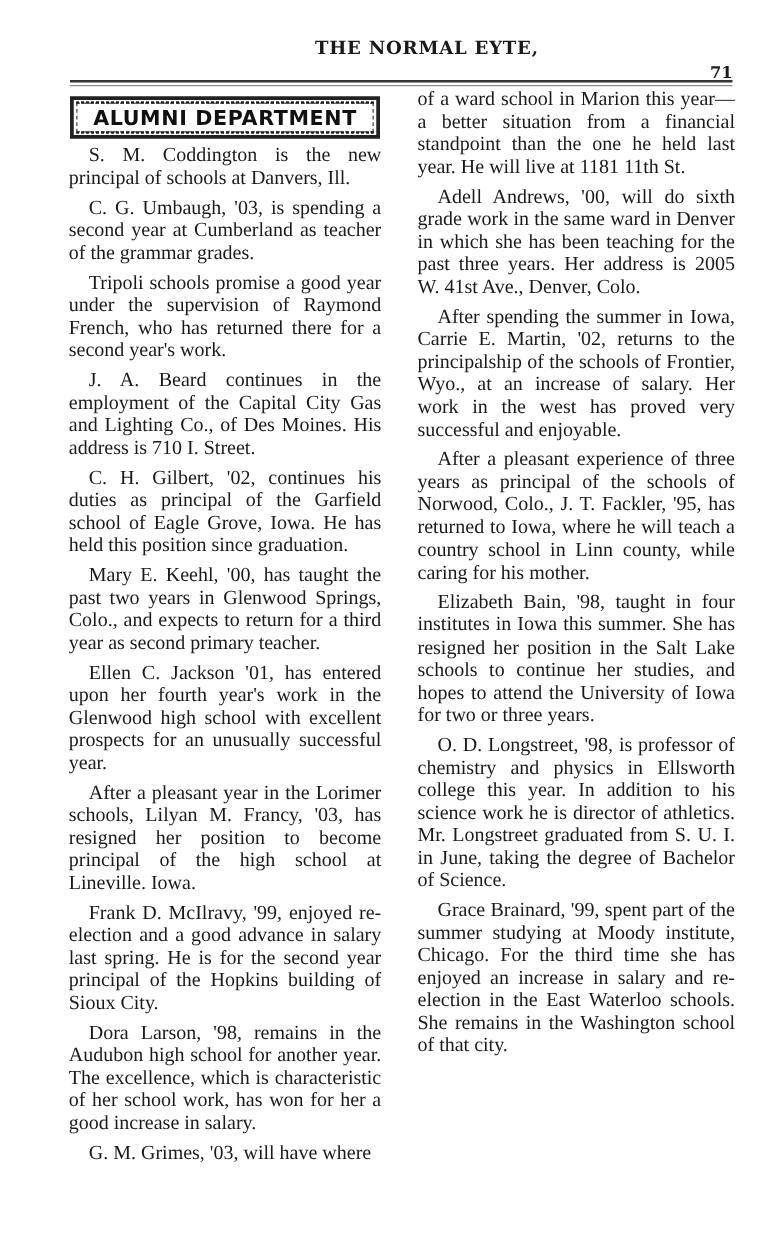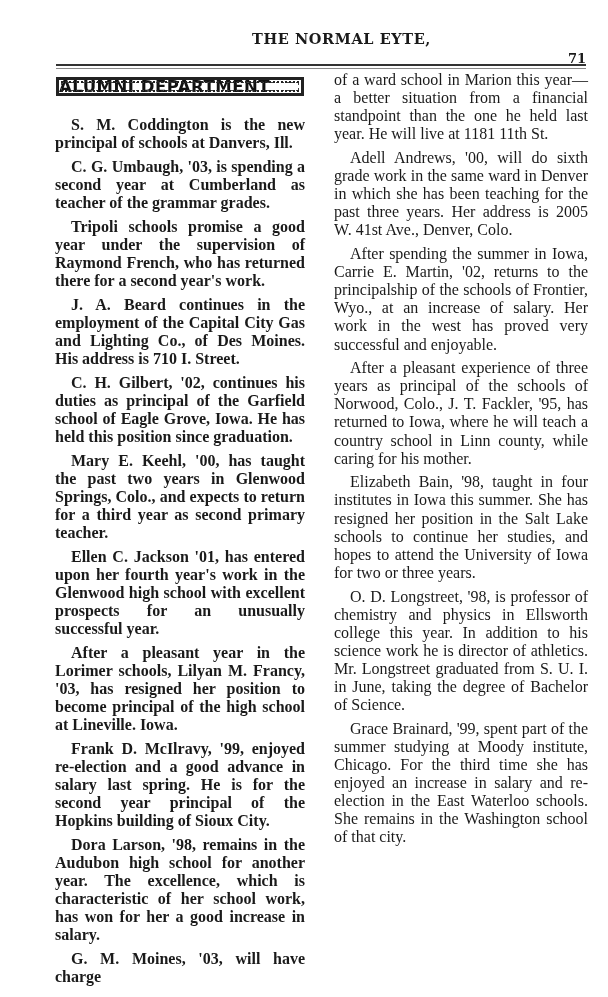--- a/index.html
+++ b/index.html
@@ -10,30 +10,30 @@
     font-family: "DejaVu Serif", serif; font-weight: bold; font-size: 14.5px; letter-spacing: 0.6px;
   }
   .page-number {
     position: absolute; right: 0; top: 0;
     font-family: "DejaVu Serif", serif; font-weight: bold; font-size: 13px; margin-top: 21px;
   }
   .header-rule { position: absolute; top: 64px; left: 56px; width: 530px; height: 0; border-top: 2px solid #333; }
   .header-rule2 { position: absolute; top: 68px; left: 56px; width: 530px; height: 0; border-top: 1px solid #888; }
 
   .col { position: absolute; font-family: "Liberation Serif", "DejaVu Serif", serif; font-size: 16px; line-height: 18.1px; text-align: justify; }
-  .col-left { left: 55px; top: 116px; width: 250px; font-weight: bold; }
+  .col-left { left: 55px; top: 116px; width: 250px; }
   .col-right { left: 334px; top: 71px; width: 254px; }
   .col p { margin: 0 0 5.6px 0; text-indent: 16px; }
   .col p.cont { text-indent: 0; }
 
   .dept-box {
-    position: absolute; left: 56px; top: 77px; width: 248px; height: 19px;
+    position: absolute; left: 56px; top: 77px; width: 248px; height: 34px;
     border: 3px solid #222; box-sizing: border-box;
     outline: 1px dashed #444; outline-offset: -6px;
-    display: flex; align-items: center; justify-content: flex-start;
+    display: flex; align-items: center; justify-content: center;
   }
   .dept-box::before, .dept-box::after {
     content: ""; position: absolute; left: 2px; right: 2px; height: 2px;
     background: repeating-linear-gradient(90deg, #222 0 2px, transparent 2px 4px);
   }
   .dept-box::before { top: 1px; }
   .dept-box::after { bottom: 1px; }
   .dept-title {
     font-family: "DejaVu Sans", sans-serif; font-weight: bold; font-size: 16.5px; letter-spacing: 0.5px; color: #111;
   }
@@ -56,21 +56,21 @@
   <p>S. M. Coddington is the new principal of schools at Danvers, Ill.</p>
   <p>C. G. Umbaugh, '03, is spending a second year at Cumberland as teacher of the grammar grades.</p>
   <p>Tripoli schools promise a good year under the supervision of Raymond French, who has returned there for a second year's work.</p>
   <p>J. A. Beard continues in the employment of the Capital City Gas and Lighting Co., of Des Moines. His address is 710 I. Street.</p>
   <p>C. H. Gilbert, '02, continues his duties as principal of the Garfield school of Eagle Grove, Iowa. He has held this position since graduation.</p>
   <p>Mary E. Keehl, '00, has taught the past two years in Glenwood Springs, Colo., and expects to return for a third year as second primary teacher.</p>
   <p>Ellen C. Jackson '01, has entered upon her fourth year's work in the Glenwood high school with excellent prospects for an unusually successful year.</p>
   <p>After a pleasant year in the Lorimer schools, Lilyan M. Francy, '03, has resigned her position to become principal of the high school at Lineville. Iowa.</p>
   <p>Frank D. McIlravy, '99, enjoyed re-election and a good advance in salary last spring. He is for the second year principal of the Hopkins building of Sioux City.</p>
   <p>Dora Larson, '98, remains in the Audubon high school for another year. The excellence, which is characteristic of her school work, has won for her a good increase in salary.</p>
-  <p>G. M. Moines, '03, will have charge</p>
+  <p>G. M. Grimes, '03, will have where</p>
 </div>
 
 <div class="col col-right">
   <p class="cont">of a ward school in Marion this year— a better situation from a financial standpoint than the one he held last year. He will live at 1181 11th St.</p>
   <p>Adell Andrews, '00, will do sixth grade work in the same ward in Denver in which she has been teaching for the past three years. Her address is 2005 W. 41st Ave., Denver, Colo.</p>
   <p>After spending the summer in Iowa, Carrie E. Martin, '02, returns to the principalship of the schools of Frontier, Wyo., at an increase of salary. Her work in the west has proved very successful and enjoyable.</p>
   <p>After a pleasant experience of three years as principal of the schools of Norwood, Colo., J. T. Fackler, '95, has returned to Iowa, where he will teach a country school in Linn county, while caring for his mother.</p>
   <p>Elizabeth Bain, '98, taught in four institutes in Iowa this summer. She has resigned her position in the Salt Lake schools to continue her studies, and hopes to attend the University of Iowa for two or three years.</p>
   <p>O. D. Longstreet, '98, is professor of chemistry and physics in Ellsworth college this year. In addition to his science work he is director of athletics. Mr. Longstreet graduated from S. U. I. in June, taking the degree of Bachelor of Science.</p>
   <p>Grace Brainard, '99, spent part of the summer studying at Moody institute, Chicago. For the third time she has enjoyed an increase in salary and re-election in the East Waterloo schools. She remains in the Washington school of that city.</p>

